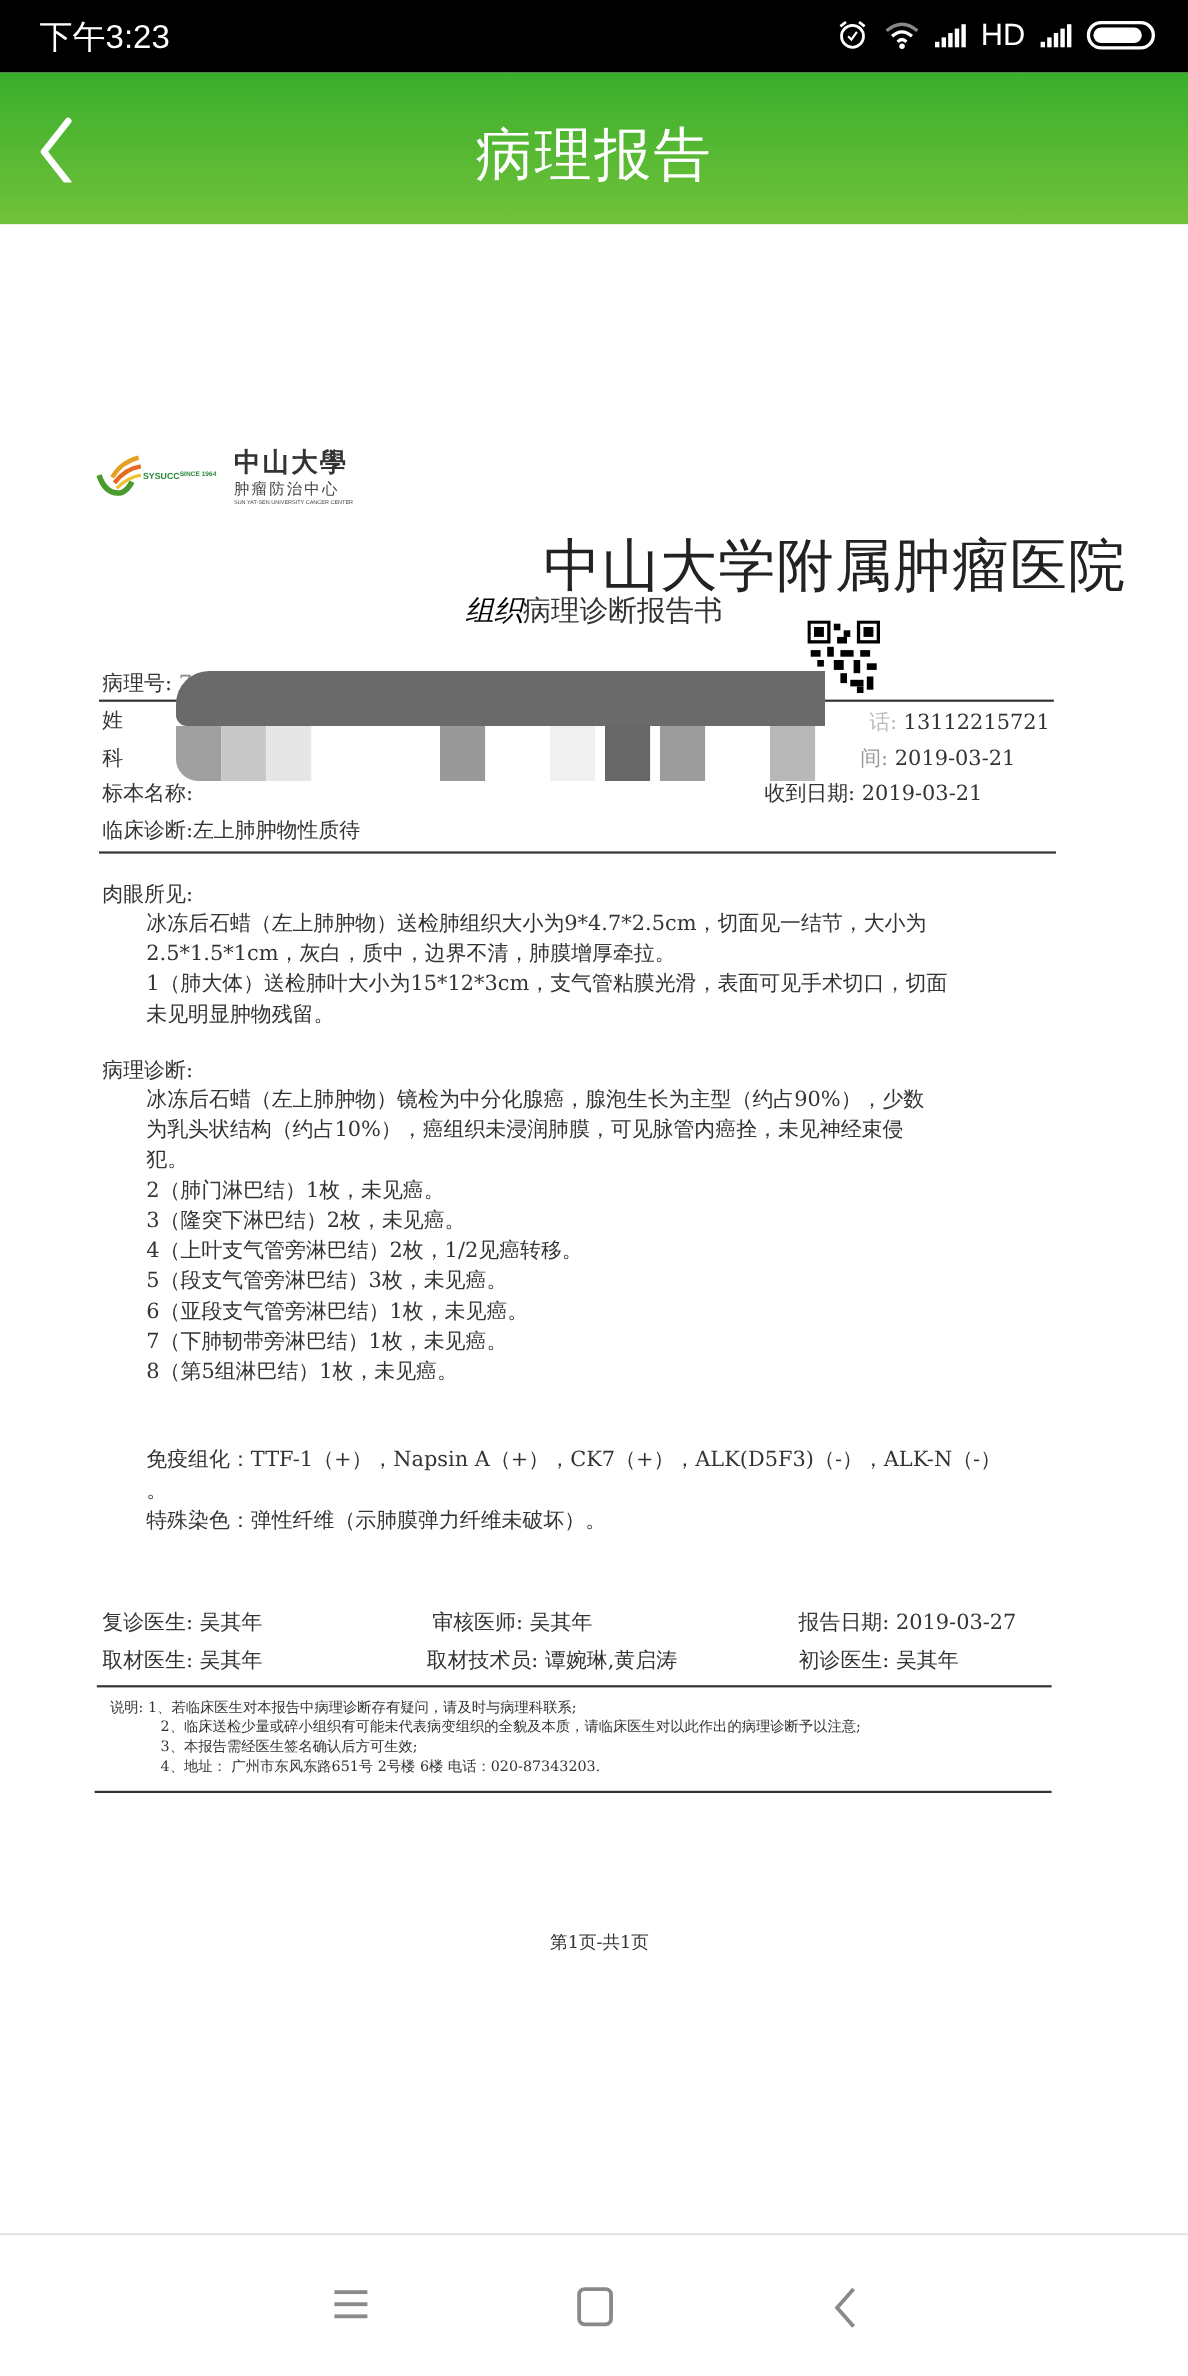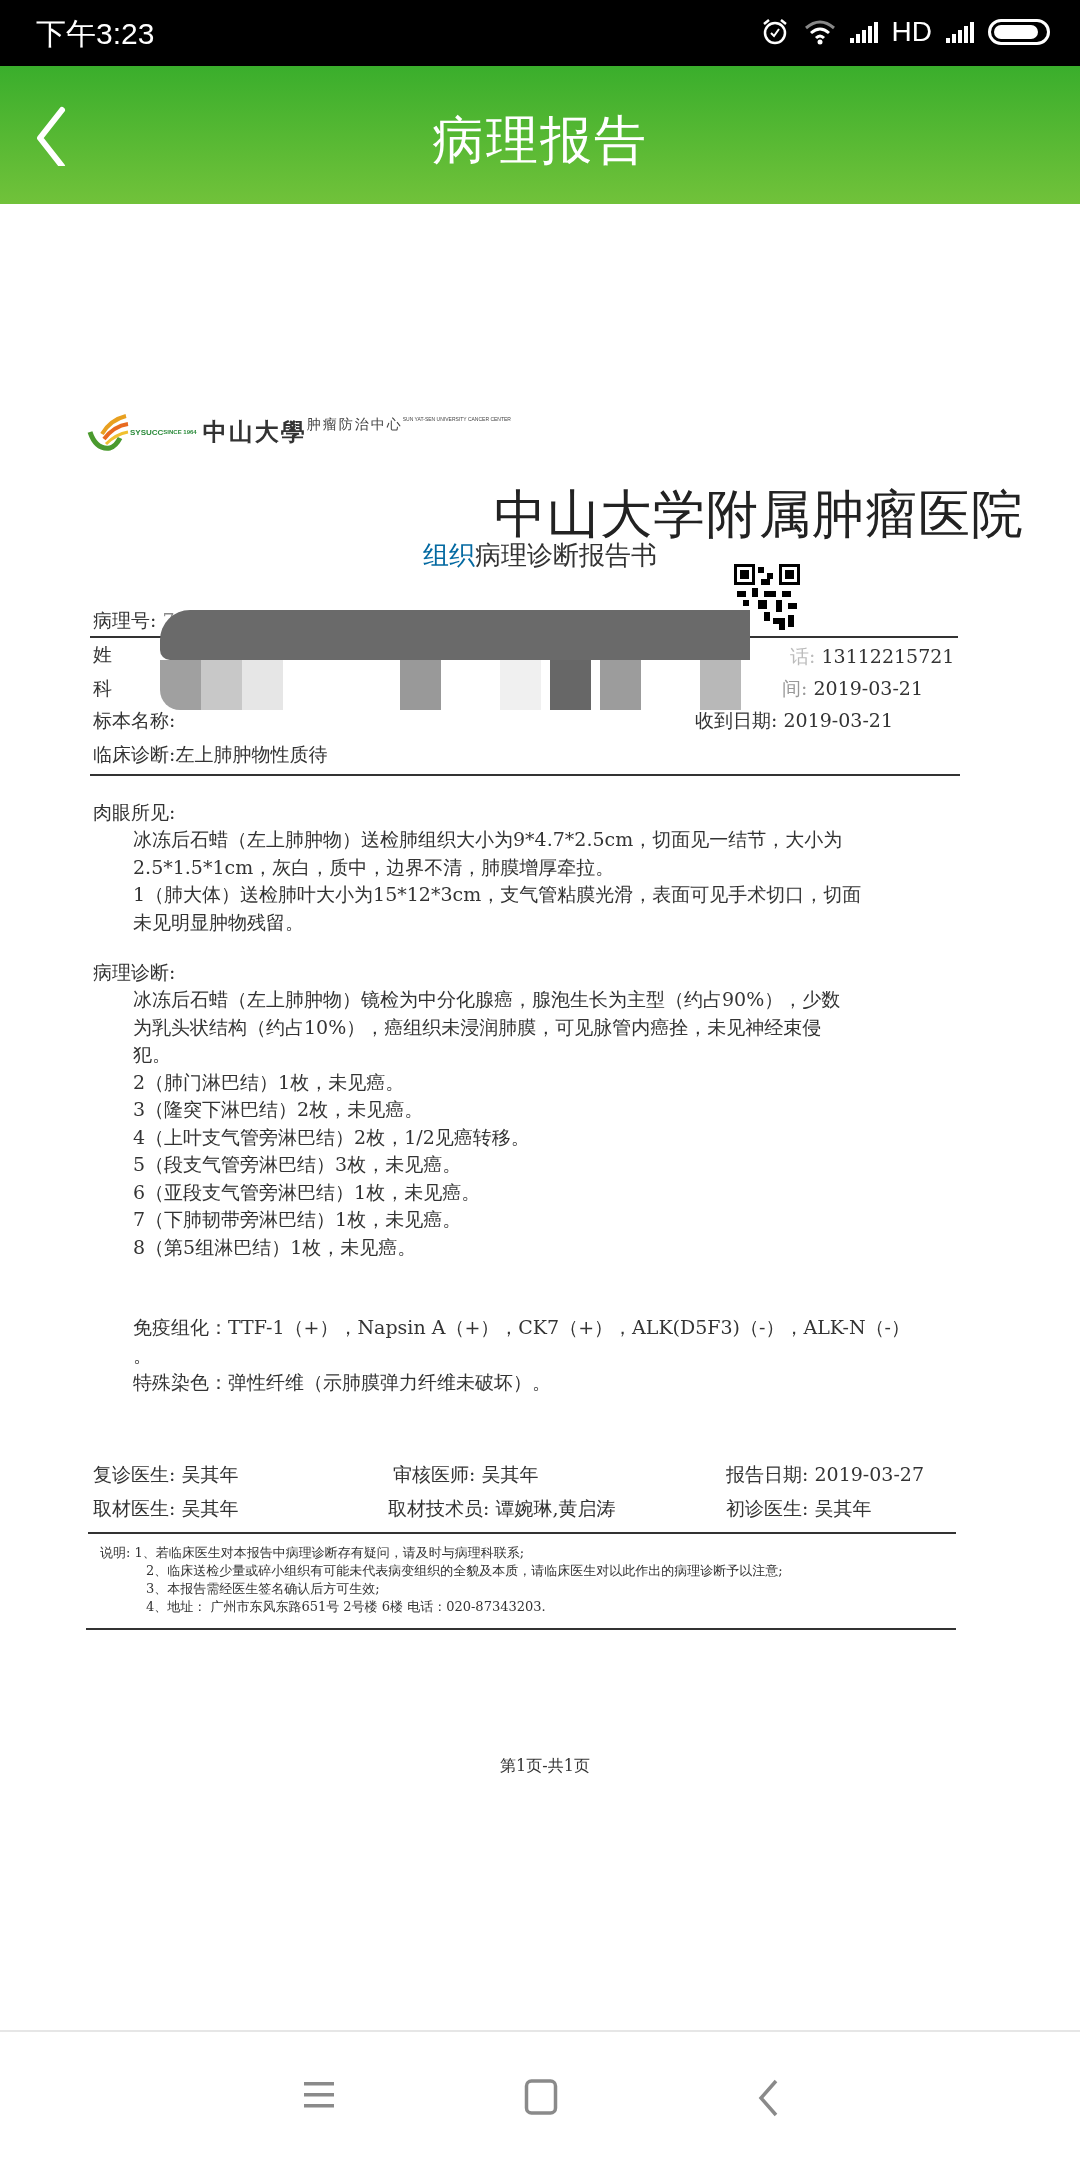--- a/index.html
+++ b/index.html
@@ -24,21 +24,21 @@
 
   
   .doc { position: absolute; left: 0; top: 204px; width: 1080px; height: 1826px; background: #fff; font-family: "DejaVu Serif", serif; color: #333; }
   .logo { position: absolute; left: 86px; top: 200px; display: flex; align-items: center; gap: 6px; }
   .logo .mark { width: 44px; height: 56px; position: relative; }
   .logo .txt1 { font-size: 24px; font-weight: bold; color: #333; letter-spacing: 2px; }
   .logo .txt2 { font-size: 14px; color: #444; letter-spacing: 2px; }
   .logo .sys { font-size: 8px; color: #2a8a3a; font-family: "Liberation Sans", sans-serif; font-weight: bold; }
   .hosp-title { position: absolute; left: 0; width: 1024px; top: 276px; text-align: right; font-size: 52px; color: #222; letter-spacing: 1px; }
   .sub-title { position: absolute; left: 0; width: 1080px; top: 334px; text-align: center; font-size: 26px; color: #333; }
-  .sub-title .faded { color: #0369a1; }
+  .sub-title .faded { color: #000000; font-style: italic; }
   .qr { position: absolute; left: 734px; top: 360px; width: 66px; height: 66px; }
 
   .row { position: absolute; font-size: 19px; color: #333; white-space: nowrap; }
   .hline { position: absolute; height: 2px; background: #333; }
 
   .redact { position: absolute; left: 150px; top: 406px; width: 600px; height: 100px; }
   .redact .top { position: absolute; left: 10px; top: 0; width: 590px; height: 50px; background: #6a6a6a; border-radius: 30px 0 0 10px; }
   .redact .cell { position: absolute; top: 50px; height: 50px; width: 41px; }
 
   .section-h { position: absolute; left: 93px; font-size: 19px; color: #333; }
@@ -103,21 +103,21 @@
     <div style="display:flex;align-items:center;">
       <svg class="mark" viewBox="0 0 44 40" width="44" height="40">
         <path d="M4 20 Q10 38 24 36 Q30 34 34 26" fill="none" stroke="#4a9a2e" stroke-width="5"></path>
         <path d="M16 22 Q24 8 40 4" fill="none" stroke="#e8a020" stroke-width="4"></path>
         <path d="M18 27 Q28 14 42 12" fill="none" stroke="#e86a20" stroke-width="4"></path>
         <path d="M20 32 Q30 22 42 20" fill="none" stroke="#f0c030" stroke-width="3"></path>
       </svg>
       <span class="sys">SYSUCC</span>
       <span class="sys" style="font-size:6px">SINCE 1964</span>
     </div>
-    <div style="display:flex;flex-direction:row;">
+    <div style="display:flex;flex-direction:column;margin-left:10px;">
       <span class="txt1">中山大學</span>
       <span class="txt2">肿瘤防治中心</span>
       <span style="font-size:5px;color:#444;font-family:'Liberation Sans',sans-serif;">SUN YAT-SEN UNIVERSITY CANCER CENTER</span>
     </div>
   </div>
 
   <div class="hosp-title">中山大学附属肿瘤医院</div>
   <div class="sub-title">
     <span class="faded">组织</span><span>病理诊断报告书</span>
   </div>

